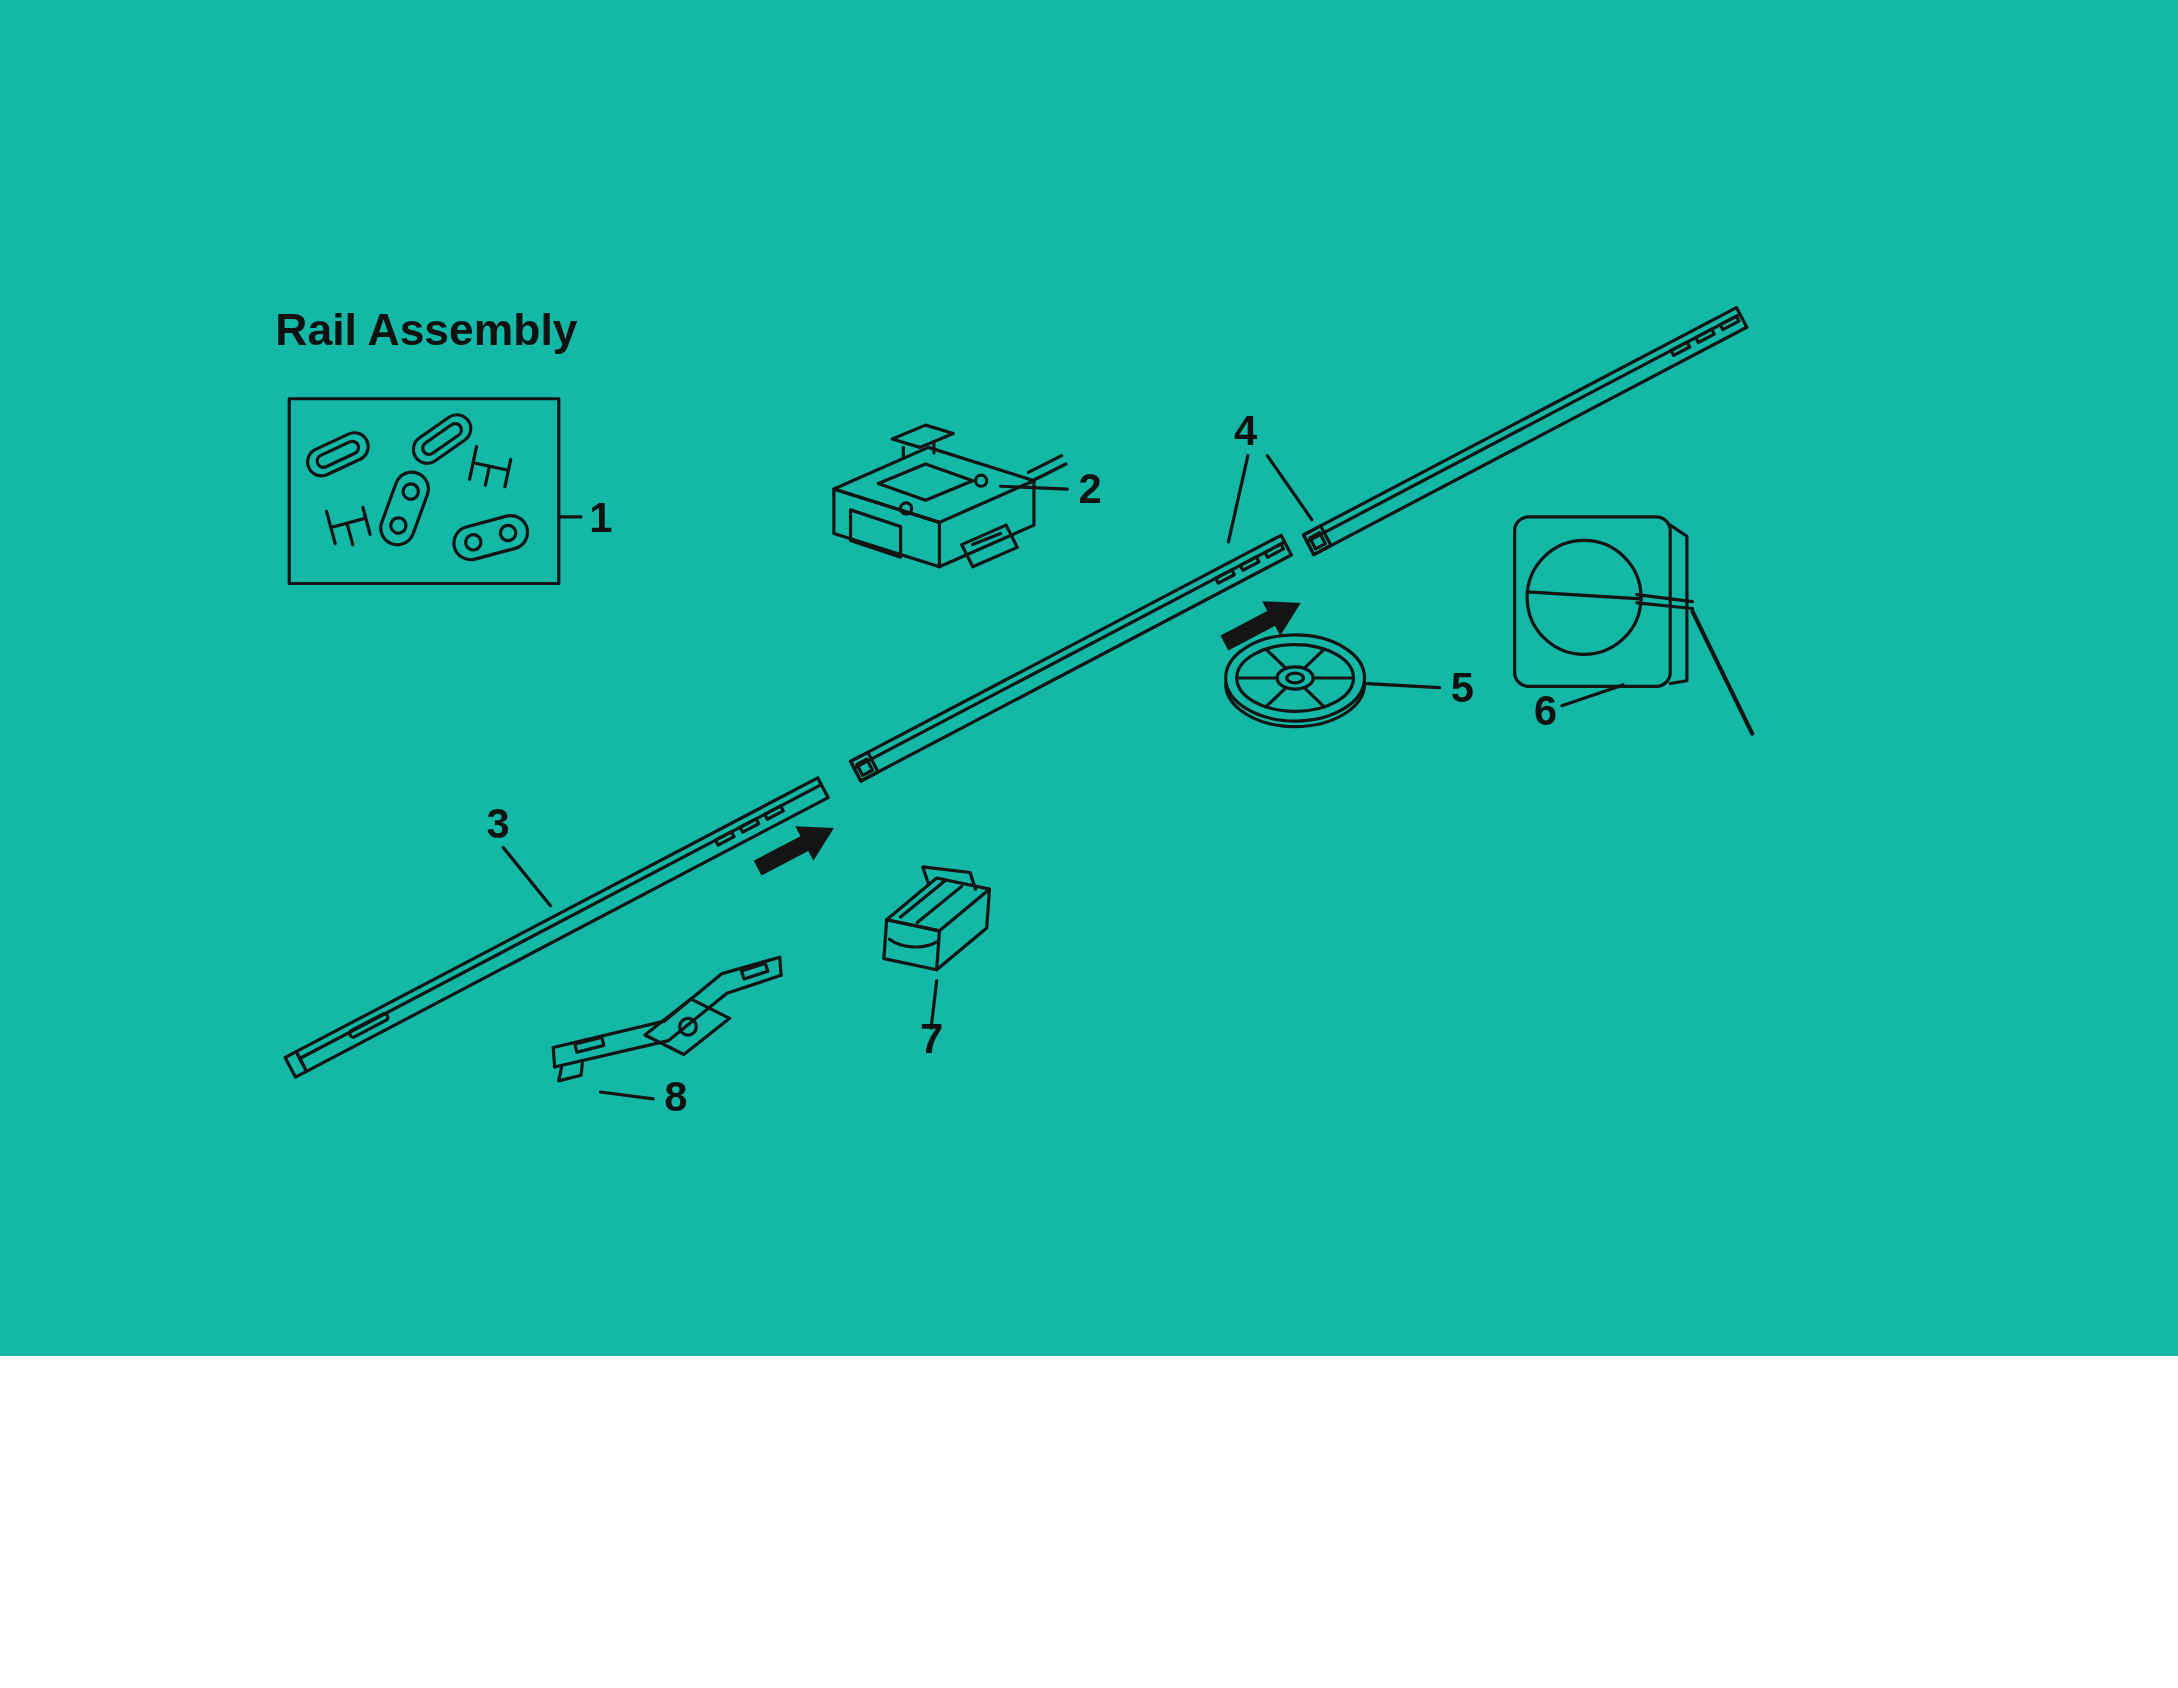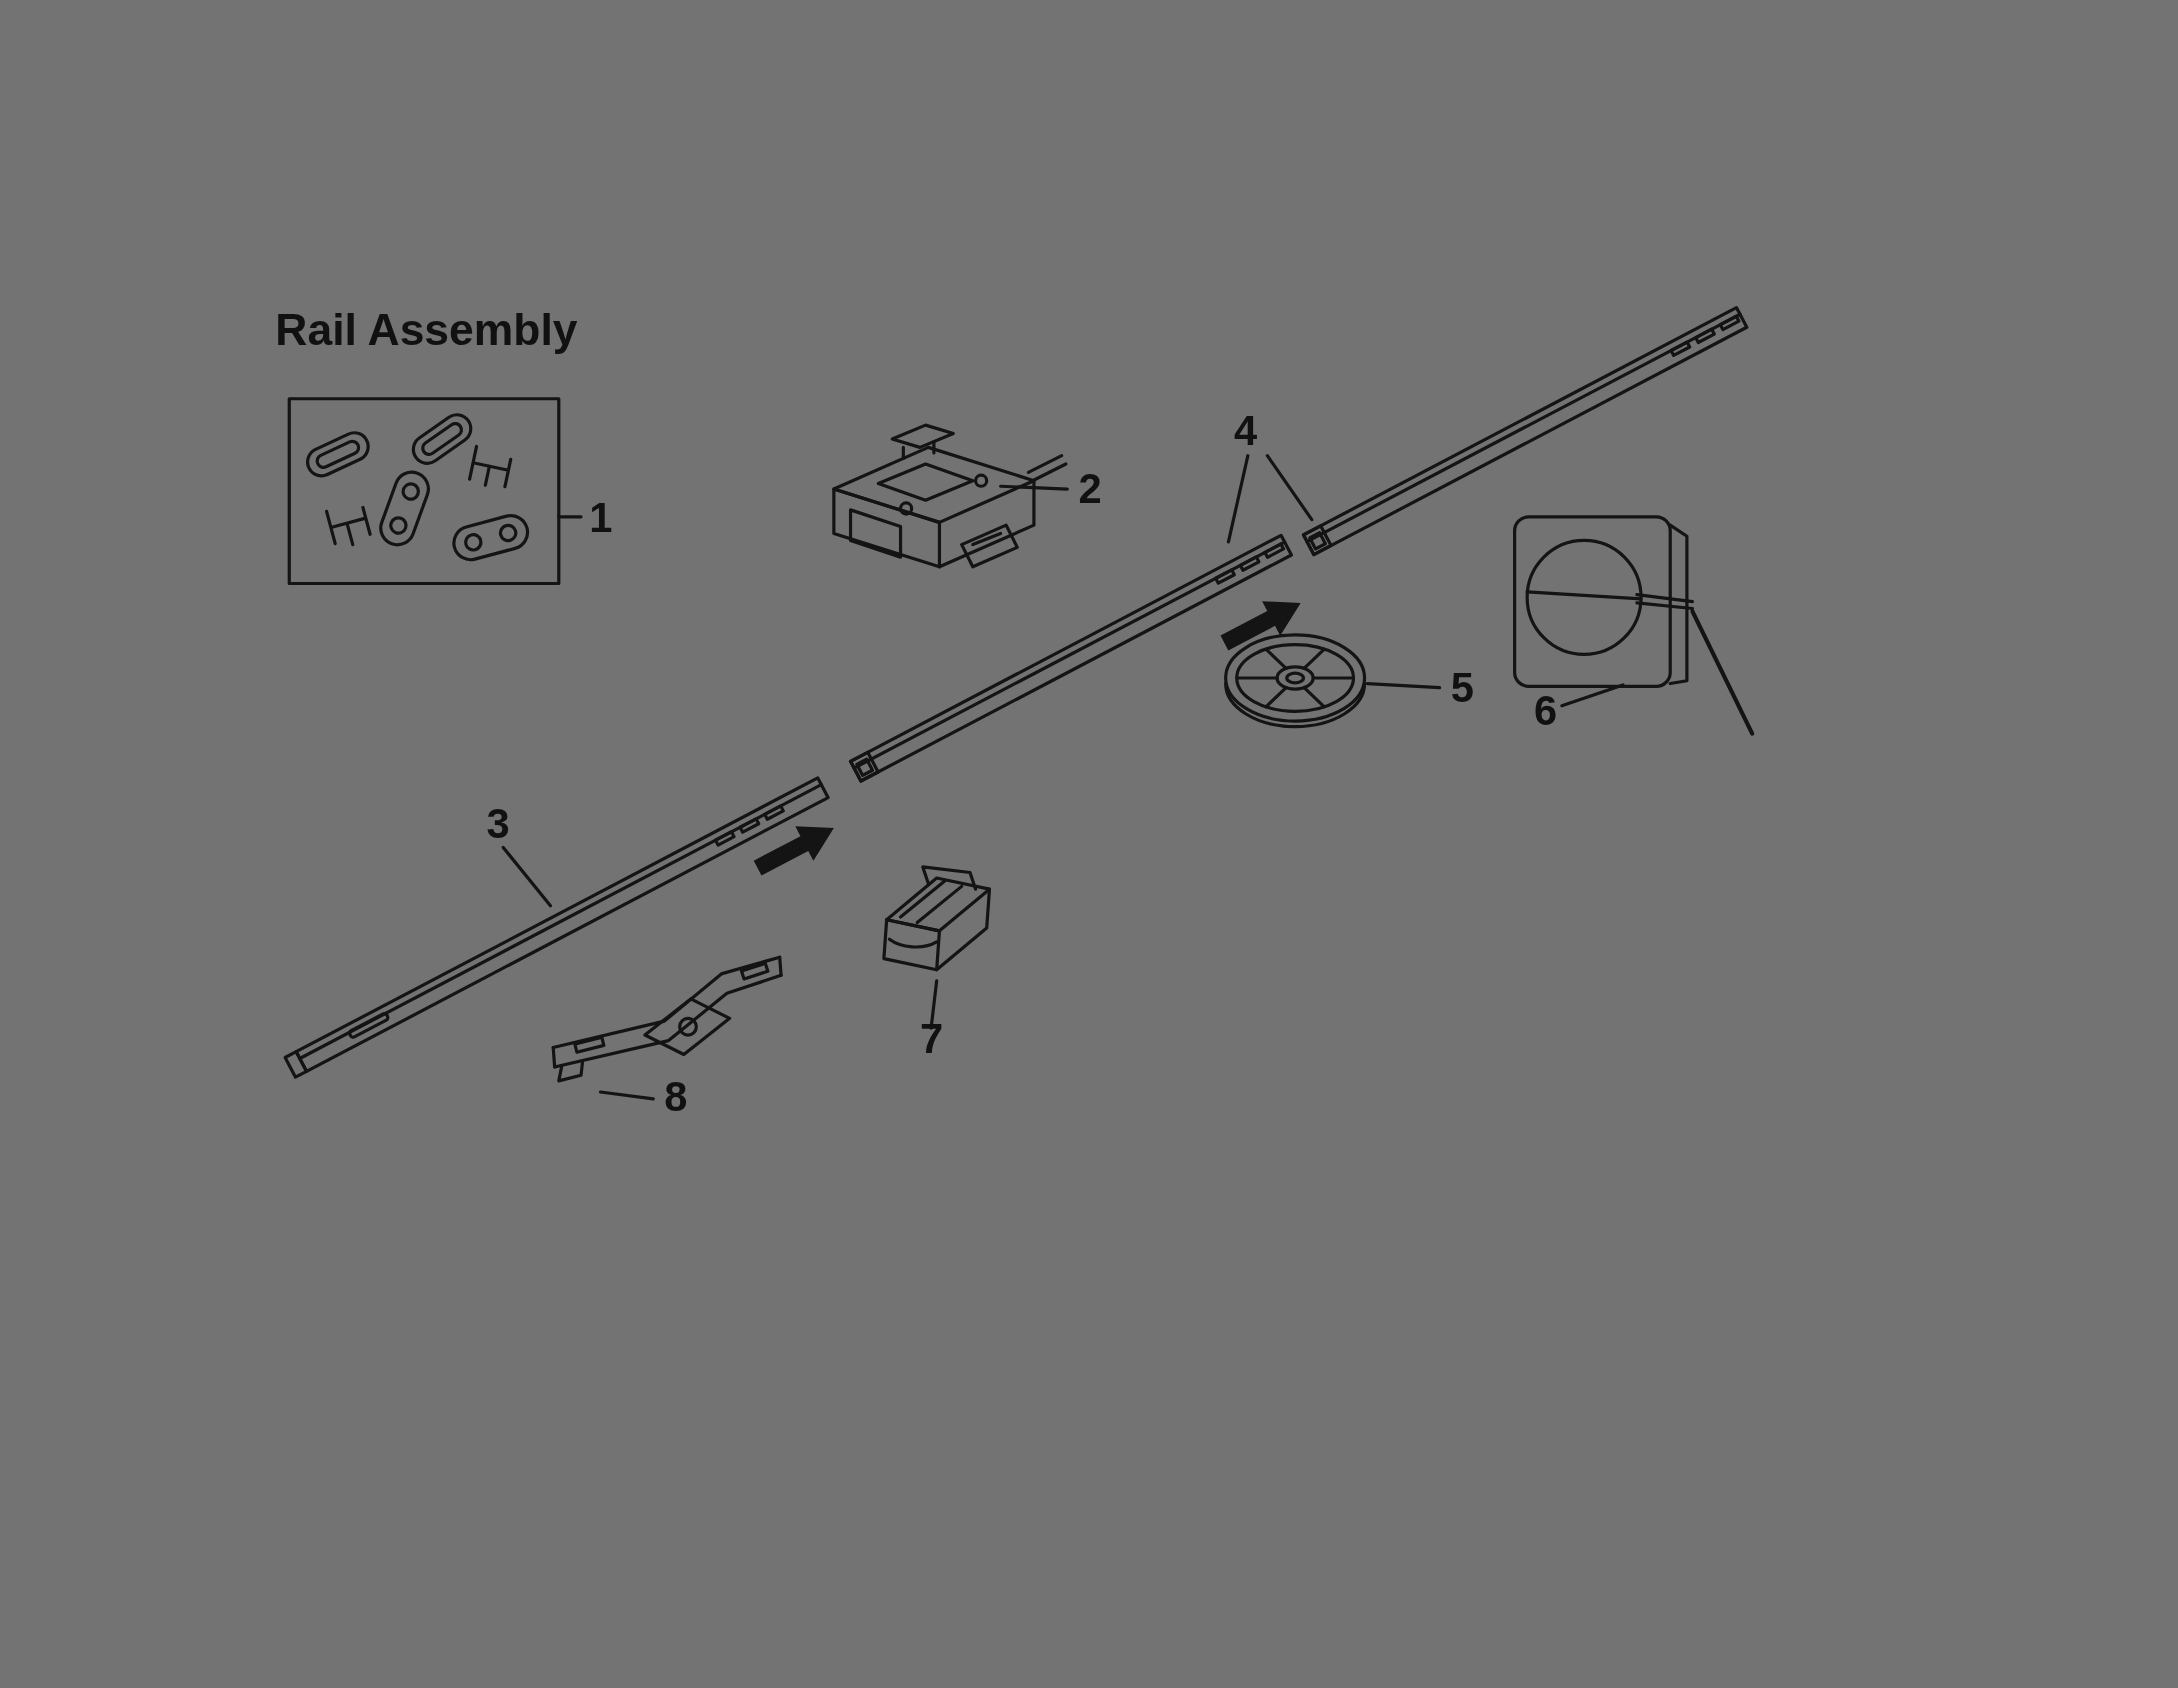--- a/index.html
+++ b/index.html
@@ -4,22 +4,22 @@
 <style>
   html, body {
     margin: 0;
     padding: 0;
     background: #ffffff;
     font-family: "Liberation Sans", sans-serif;
   }
   .canvas {
     position: relative;
     width: 2179px;
-    height: 1688px;
-    background: #737373;
+    height: 1356px;
+    background: #14b8a6;
     overflow: hidden;
     text-align: center;
   }
   svg { display: block; }
   text.part-label {
     font-family: "Liberation Sans", sans-serif;
     font-weight: 700;
     font-size: 30px;
     fill: #111111;
   }

